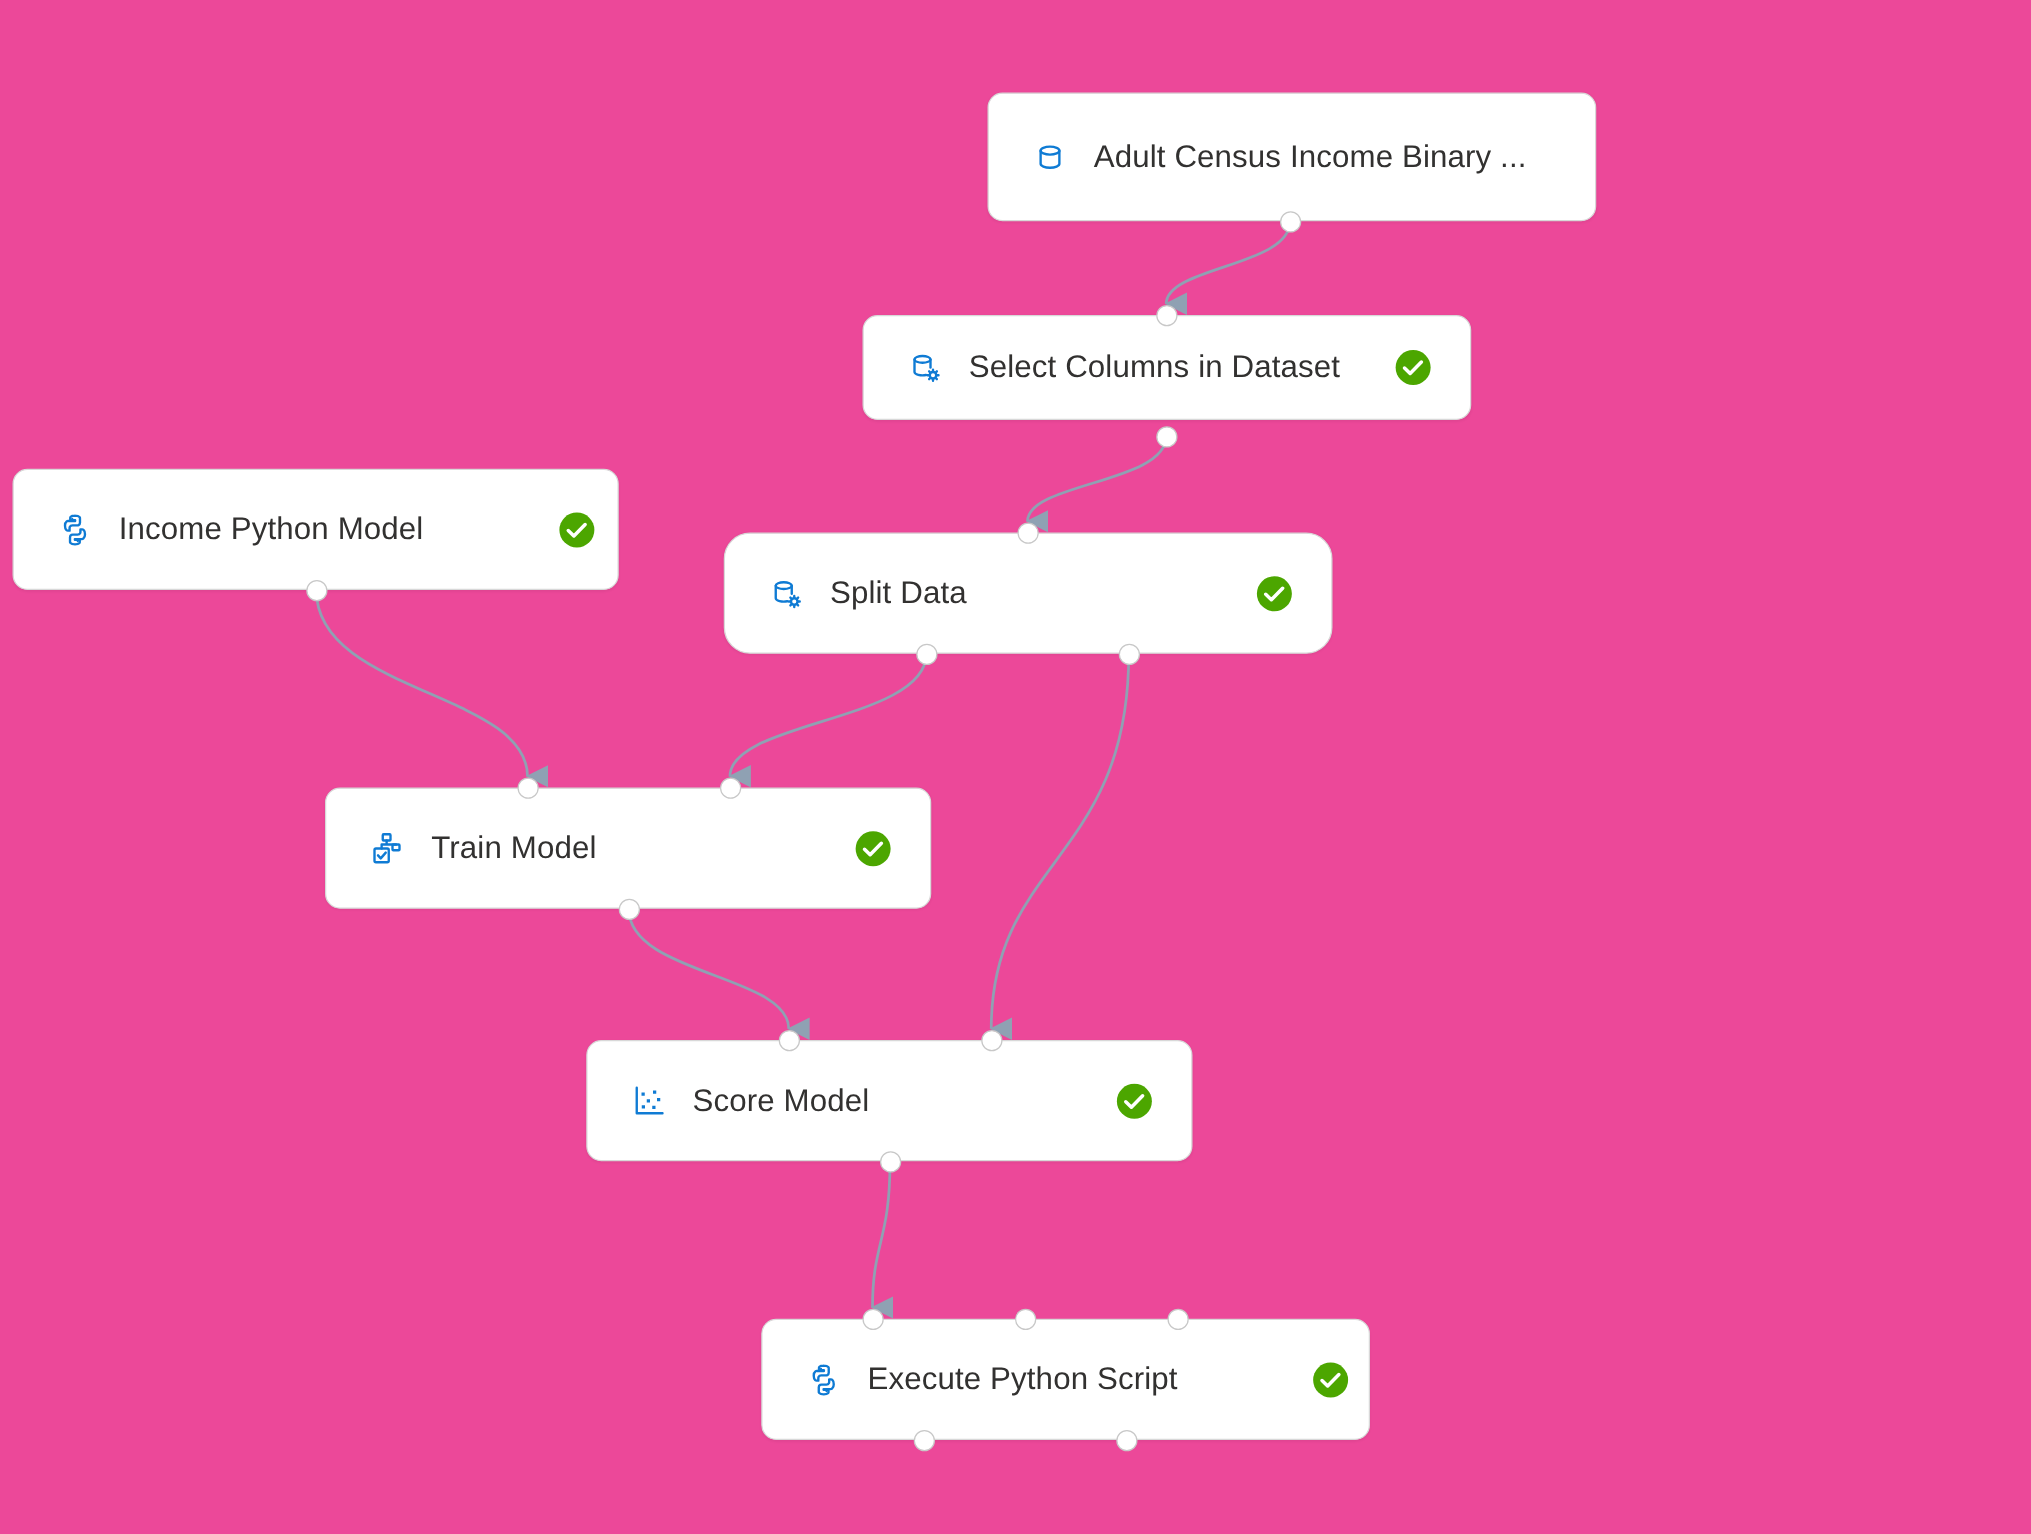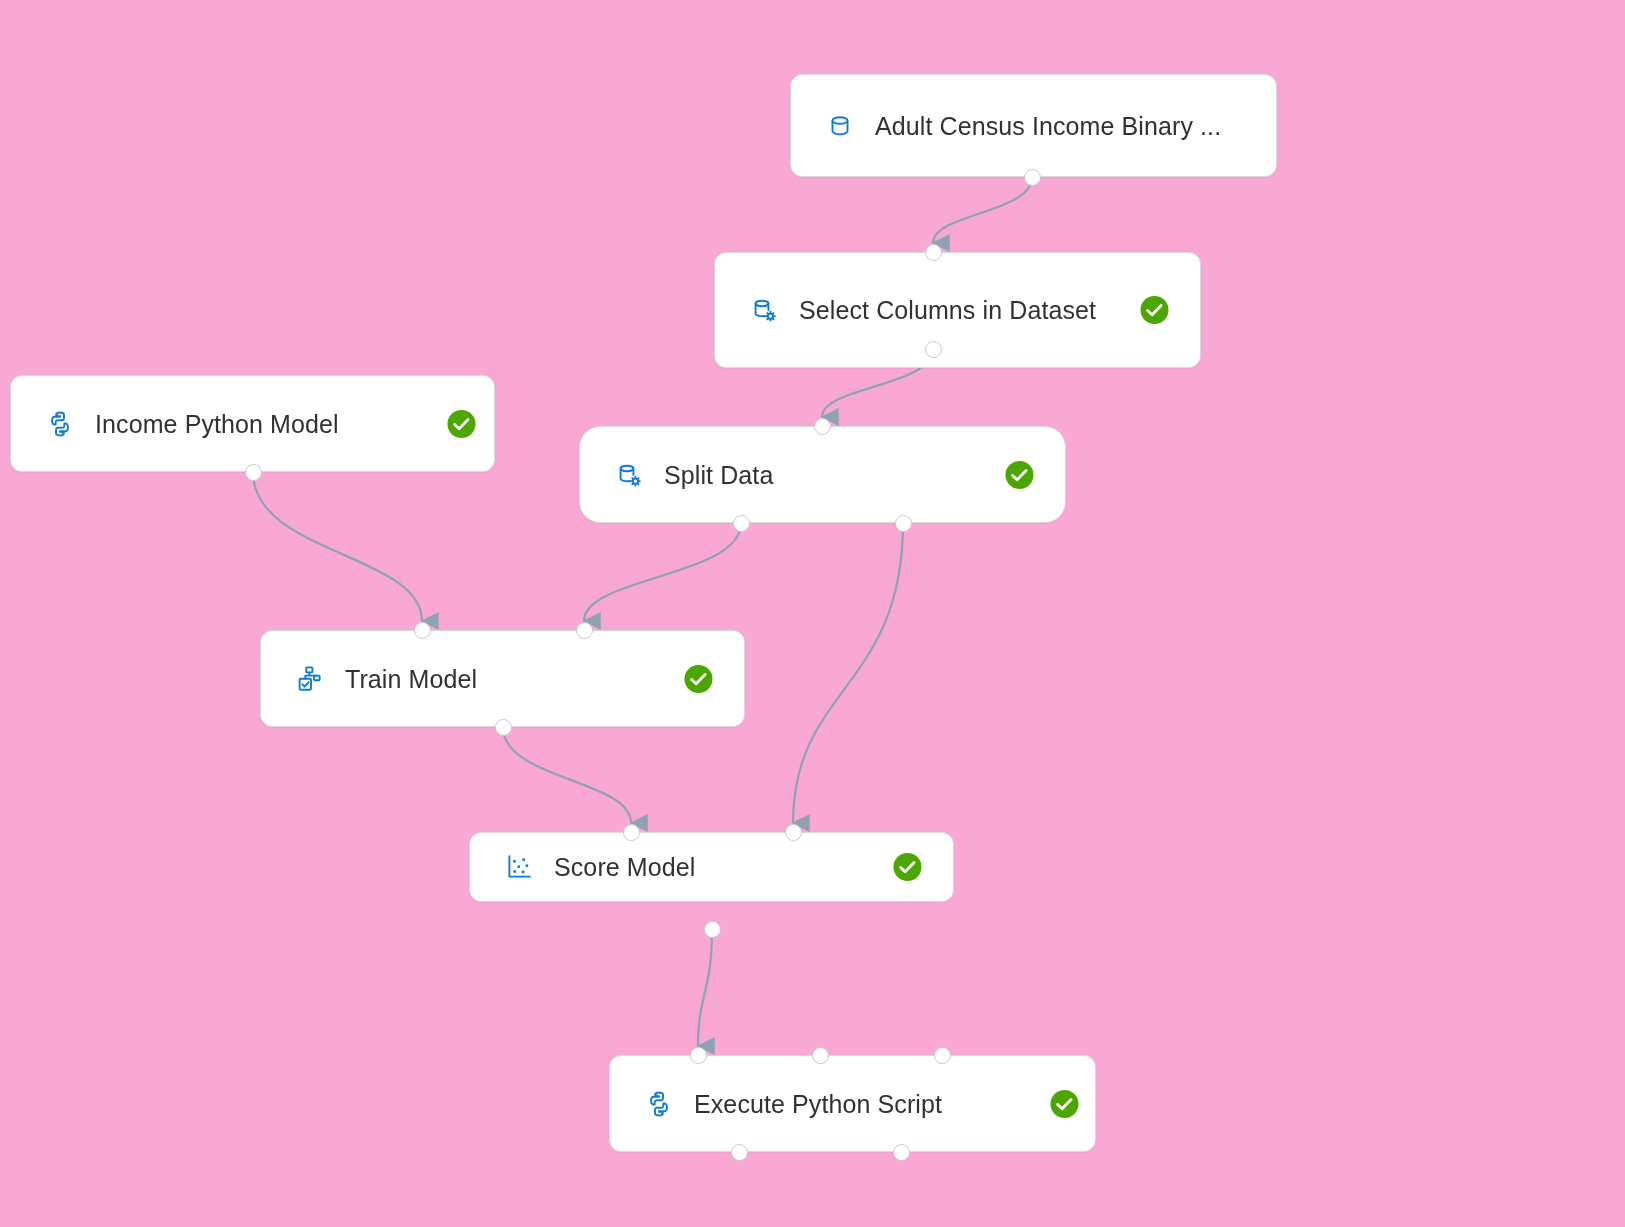--- a/index.html
+++ b/index.html
@@ -4,21 +4,21 @@
 <style>
   html, body {
     margin: 0;
     padding: 0;
     background: #f2f2f2;
   }
   #canvas {
     position: relative;
     width: 1625px;
     height: 1227px;
-    background: #f9a8d4;
+    background: #ec4899;
     overflow: hidden;
     font-family: "Liberation Sans", sans-serif;
   }
   #edge-layer {
     position: absolute;
     left: 0; top: 0;
     width: 1625px;
     height: 1227px;
     pointer-events: none;
     z-index: 1;
@@ -94,21 +94,21 @@
 <div class="node" style="left: 790px; top: 74px; width: 487px; height: 103px;">
       <span class="node-icon">
         <svg width="30" height="30" viewBox="0 0 30 30">
           <ellipse cx="15" cy="9.5" rx="7.5" ry="3.2" stroke="#0f7bd4" fill="none" stroke-width="1.9" stroke-linecap="round" stroke-linejoin="round"></ellipse>
           <path d="M7.5 9.5 V20 a7.5 3.2 0 0 0 15 0 V9.5" stroke="#0f7bd4" fill="none" stroke-width="1.9" stroke-linecap="round" stroke-linejoin="round"></path>
         </svg>
       </span>
       <span class="node-title">Adult Census Income Binary ...</span>
     </div>
     <div class="port" style="left: 1023.5px; top: 168.5px;"></div>
-    <div class="node" style="left: 714px; top: 252px; width: 487px; height: 116px;">
+    <div class="node" style="left: 690px; top: 252px; width: 487px; height: 84px;">
       <span class="node-icon">
         <svg width="30" height="30" viewBox="0 0 30 30">
           <ellipse cx="13" cy="8.5" rx="6.4" ry="2.7" stroke="#0f7bd4" fill="none" stroke-width="1.9" stroke-linecap="round" stroke-linejoin="round"></ellipse>
           <path d="M6.6 8.5 V18.6 a6.4 2.7 0 0 0 9.2 2.4" stroke="#0f7bd4" fill="none" stroke-width="1.9" stroke-linecap="round" stroke-linejoin="round"></path>
           <path d="M19.4 8.5 V15" stroke="#0f7bd4" fill="none" stroke-width="1.9" stroke-linecap="round" stroke-linejoin="round"></path>
           <circle cx="21.4" cy="21.2" r="2.6" stroke="#0f7bd4" fill="none" stroke-width="1.9" stroke-linecap="round" stroke-linejoin="round"></circle>
           <path d="M21.4 16.8 v1.3 M21.4 24.3 v1.3 M17 21.2 h1.3 M24.5 21.2 h1.3 M18.3 18.1 l0.9 0.9 M23.6 23.4 l0.9 0.9 M24.5 18.1 l-0.9 0.9 M19.2 23.4 l-0.9 0.9" stroke="#0f7bd4" fill="none" stroke-width="1.9" stroke-linecap="round" stroke-linejoin="round"></path>
         </svg>
       </span>
       <span class="node-title">Select Columns in Dataset</span>
@@ -166,21 +166,21 @@
       </span>
       <span class="node-title">Train Model</span>
       <span class="node-status" style="left: 423px;"><svg width="29" height="29" viewBox="0 0 29 29">
           <circle cx="14.5" cy="14.5" r="14" fill="#4ca600"></circle>
           <path d="M7.6 14.9 l4.5 4.4 l9.0 -9.2" fill="none" stroke="#ffffff" stroke-width="2.8" stroke-linecap="round" stroke-linejoin="round"></path>
         </svg></span>
     </div>
     <div class="port" style="left: 413.5px; top: 621.5px;"></div>
     <div class="port" style="left: 575.5px; top: 621.5px;"></div>
     <div class="port" style="left: 494.5px; top: 718.5px;"></div>
-    <div class="node" style="left: 469px; top: 832px; width: 485px; height: 70px;">
+    <div class="node" style="left: 469px; top: 832px; width: 485px; height: 97px;">
       <span class="node-icon">
         <svg width="30" height="30" viewBox="0 0 30 30">
           <path d="M5.4 4.2 V24.6 H26.0" stroke="#0f7bd4" fill="none" stroke-width="1.9" stroke-linecap="round" stroke-linejoin="round"></path>
           <rect x="9.2" y="8.0" width="2.6" height="2.6" fill="#0f7bd4" stroke="none"></rect>
           <rect x="18.4" y="6.4" width="2.6" height="2.6" fill="#0f7bd4" stroke="none"></rect>
           <rect x="13.4" y="13.4" width="2.6" height="2.6" fill="#0f7bd4" stroke="none"></rect>
           <rect x="21.6" y="12.4" width="2.6" height="2.6" fill="#0f7bd4" stroke="none"></rect>
           <rect x="9.4" y="18.2" width="2.6" height="2.6" fill="#0f7bd4" stroke="none"></rect>
           <rect x="17.8" y="18.6" width="2.6" height="2.6" fill="#0f7bd4" stroke="none"></rect>
         </svg>

